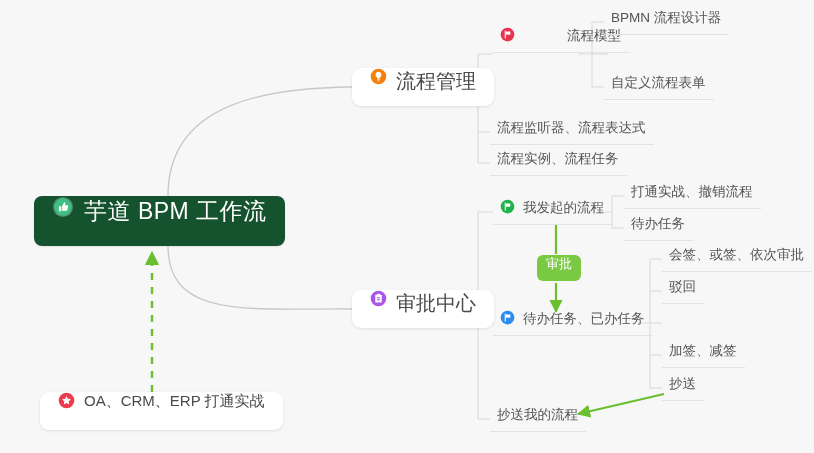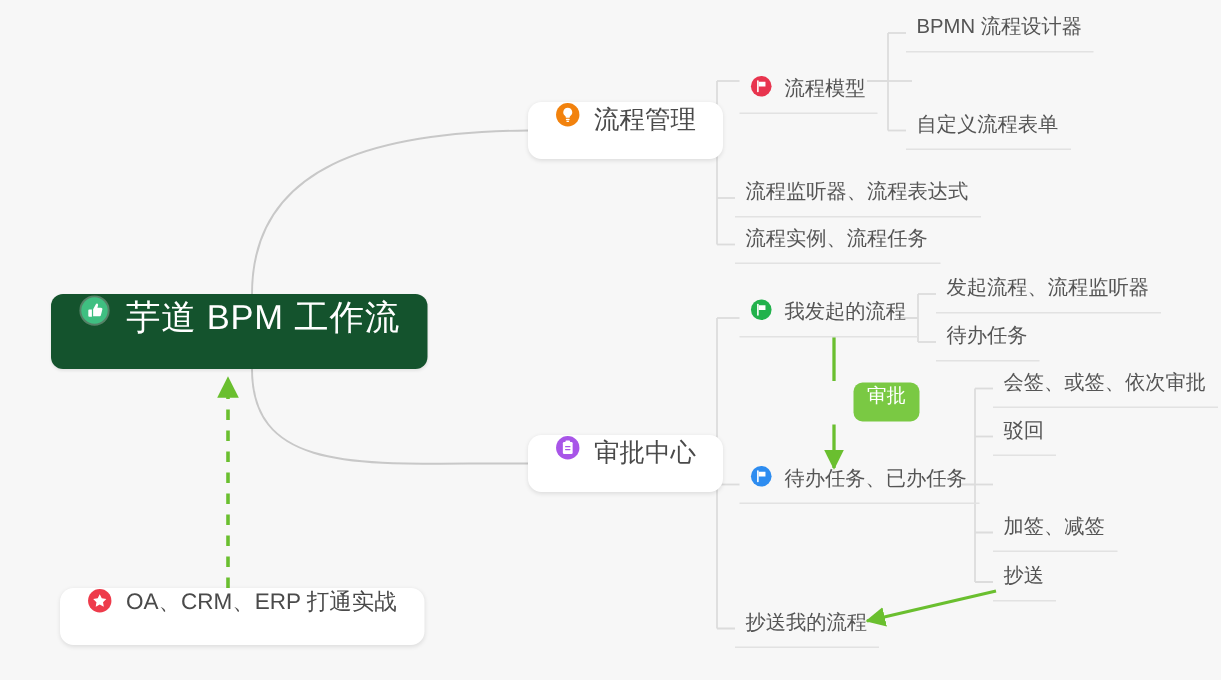--- a/index.html
+++ b/index.html
@@ -46,21 +46,21 @@
   }
   .root-node .node-label { margin-left: 10px; }
 
   
   .card-node {
     background: #ffffff;
     border-radius: 9px;
     padding: 0 18px;
     height: 38px;
     color: #4a4a4a;
-    font-size: 17px;
+    font-size: 20px;
     box-shadow: 0 1px 3px rgba(0,0,0,0.10);
   }
   .card-node .node-label { margin-left: 9px; }
 
   .bottom-card {
     height: 38px;
     font-size: 15px;
   }
 
   
@@ -76,21 +76,20 @@
 
   
   .tag-node {
     background: #7AC943;
     border-radius: 6px;
     color: #ffffff;
     font-size: 13px;
     height: 26px;
     padding: 0 9px;
     justify-content: center;
-    margin-left: 32px;
   }
 
   
   .icon {
     display: inline-flex;
     align-items: center;
     justify-content: center;
     flex: 0 0 auto;
   }
   .ico-lg { width: 22px; height: 22px; }
@@ -167,21 +166,21 @@
       <svg viewBox="0 0 24 24" width="17" height="17">
         <circle cx="12" cy="12" r="11" fill="#F2820D"></circle>
         <path d="M12 5.4a4.2 4.2 0 0 1 2.6 7.5c-.5.4-.8 1-.8 1.6v.3h-3.6v-.3c0-.6-.3-1.2-.8-1.6A4.2 4.2 0 0 1 12 5.4z" fill="#ffffff"></path>
         <rect x="10.2" y="15.8" width="3.6" height="1.3" rx="0.6" fill="#ffffff"></rect>
         <rect x="10.7" y="17.6" width="2.6" height="1.2" rx="0.6" fill="#ffffff"></rect>
       </svg>
     </span>
     <span class="node-label">流程管理</span>
   </div>
 
-  <div class="node leaf-node with-icon" style="left:493px; top:50px;">
+  <div class="node leaf-node with-icon" style="left:493px; top:27px;gap:44px;">
     <span class="icon ico-sm">
       <svg viewBox="0 0 24 24" width="15" height="15">
         <circle cx="12" cy="12" r="11" fill="#E8344E"></circle>
         <path d="M8.4 6.4v11.2" stroke="#ffffff" stroke-width="1.7" stroke-linecap="round"></path>
         <path d="M9.3 7.2h7.2v5.1H9.3z" fill="#ffffff"></path>
       </svg>
     </span>
     <span class="node-label">流程模型</span>
   </div>
 
@@ -217,21 +216,21 @@
       <svg viewBox="0 0 24 24" width="15" height="15">
         <circle cx="12" cy="12" r="11" fill="#22B24C"></circle>
         <path d="M8.4 6.4v11.2" stroke="#ffffff" stroke-width="1.7" stroke-linecap="round"></path>
         <path d="M9.3 7.2h7.2v5.1H9.3z" fill="#ffffff"></path>
       </svg>
     </span>
     <span class="node-label">我发起的流程</span>
   </div>
 
   <div class="node leaf-node" style="left:624px; top:183px;">
-    <span class="node-label">发起流程、流程监听器</span>
+    <span class="node-label">打通实战、撤销流程</span>
   </div>
   <div class="node leaf-node" style="left:624px; top:215px;">
     <span class="node-label">待办任务</span>
   </div>
 
   <div class="node tag-node" style="left:537px; top:255px;">
     <span class="node-label">审批</span>
   </div>
 
   <div class="node leaf-node" style="left:662px; top:246px;">

